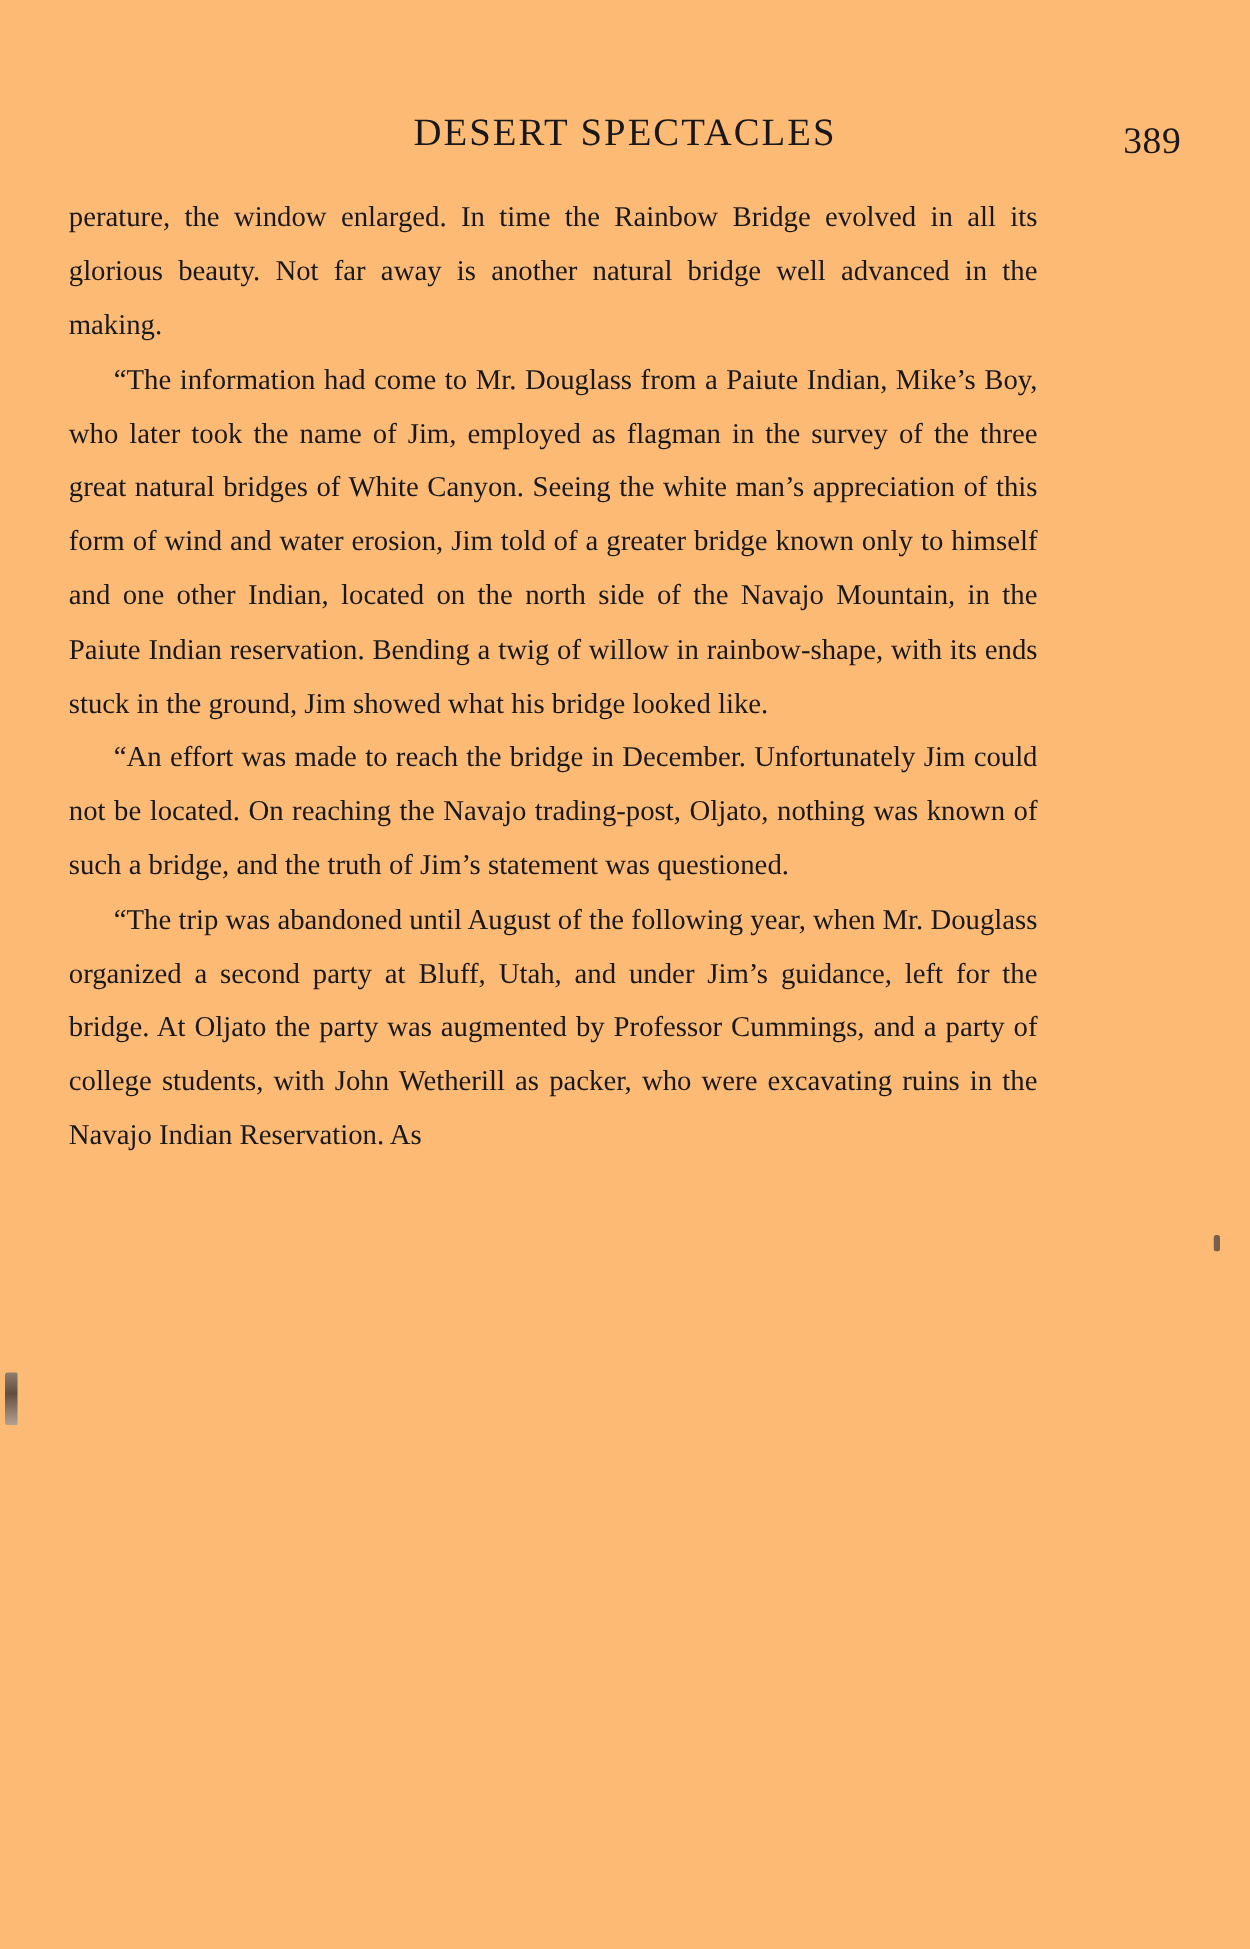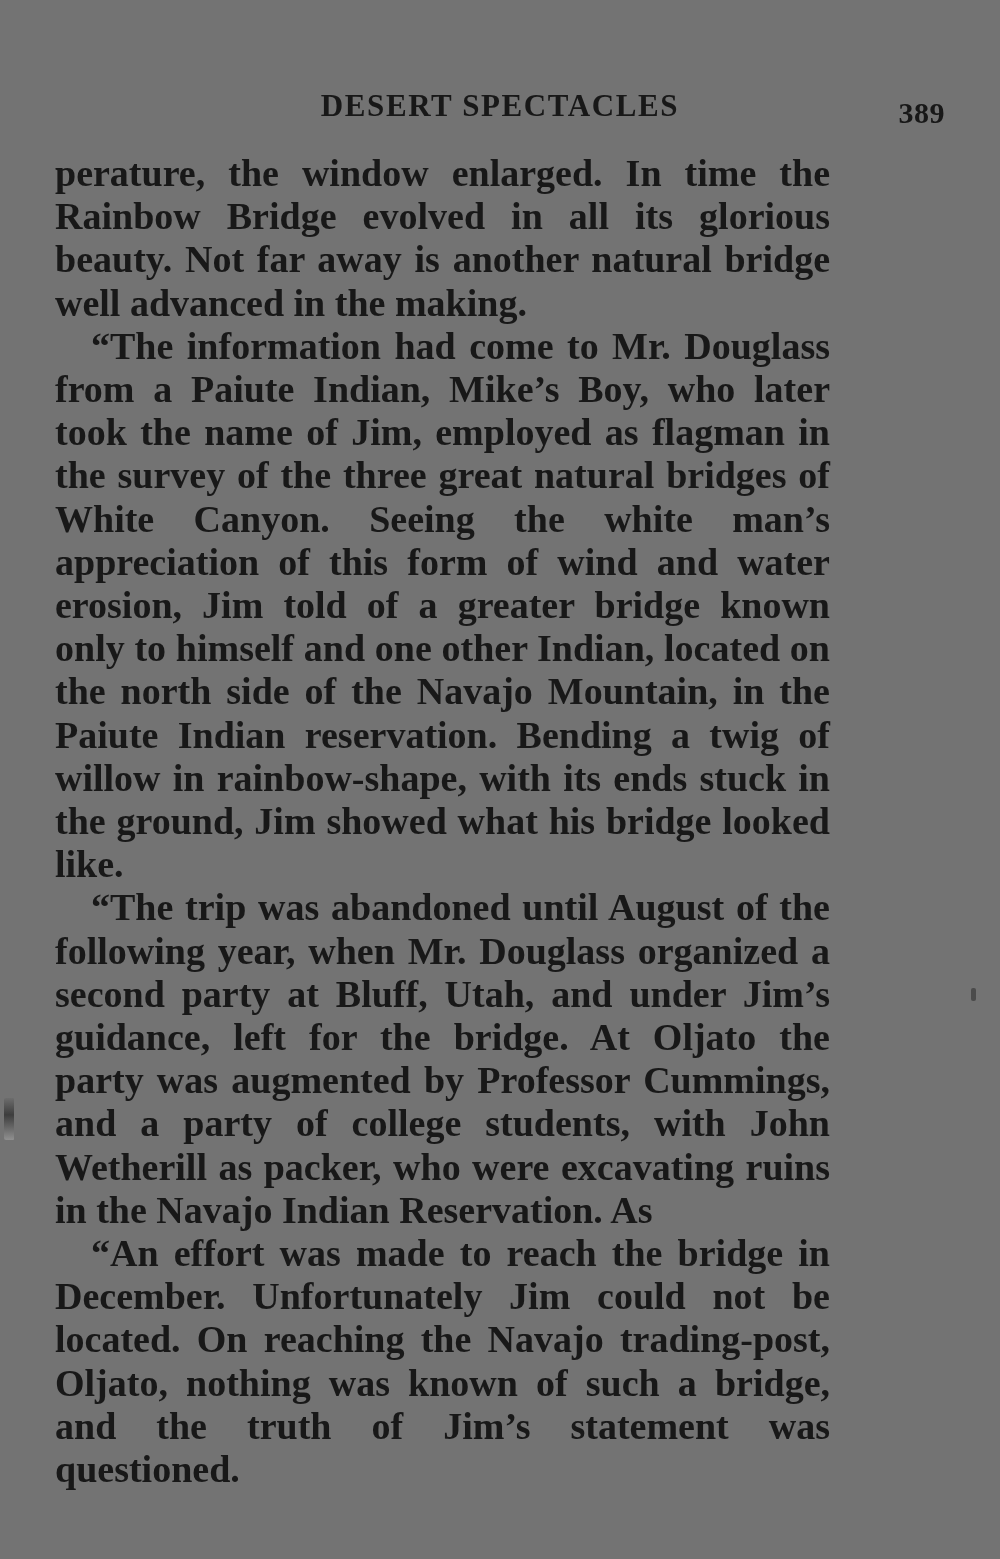--- a/index.html
+++ b/index.html
@@ -11,22 +11,21 @@
     width: 1000px;
     height: 1559px;
     position: relative;
     font-family: "Liberation Serif", serif;
     color: #181818;
     overflow: hidden;
   }
   .page {
     position: absolute;
     inset: 0;
-    background: #737373;
-    font-weight: bold;
+    background: #fdba74;
   }
   .header {
     position: absolute;
     top: 88px;
     left: 55px;
     right: 55px;
     height: 44px;
     display: flex;
     align-items: baseline;
     justify-content: center;
@@ -44,21 +43,21 @@
     bottom: 2px;
     font-size: 30px;
     letter-spacing: 0.5px;
     margin-left: 40px;
   }
   .body-text {
     position: absolute;
     top: 152px;
     left: 55px;
     width: 775px;
-    font-size: 38px;
+    font-size: 23px;
     line-height: 43.2px;
     text-align: justify;
     text-justify: inter-word;
   }
   .body-text p {
     margin: 0;
     text-indent: 0;
   }
   .body-text p.indent {
     text-indent: 36px;
@@ -91,20 +90,20 @@
 <div class="page">
 
   <div class="header">
     <div class="running-title">DESERT SPECTACLES</div>
     <div class="folio">389</div>
   </div>
 
   <div class="body-text">
     <p>perature, the window enlarged.   In time the Rainbow Bridge evolved in all its glorious beauty.   Not far away is another natural bridge well advanced in the making.</p>
     <p class="indent">“The information had come to Mr. Douglass from a Paiute Indian, Mike’s Boy, who later took the name of Jim, employed as flagman in the survey of the three great natural bridges of White Canyon. Seeing the white man’s appreciation of this form of wind and water erosion, Jim told of a greater bridge known only to himself and one other Indian, located on the north side of the Navajo Mountain, in the Paiute Indian reservation.   Bending a twig of willow in rainbow-shape, with its ends stuck in the ground, Jim showed what his bridge looked like.</p>
+    <p class="indent">“An effort was made to reach the bridge in December.   Unfortunately Jim could not be located. On reaching the Navajo trading-post, Oljato, nothing was known of such a bridge, and the truth of Jim’s statement was questioned.</p>
     <p class="indent">“The trip was abandoned until August of the following year, when Mr. Douglass organized a second party at Bluff, Utah, and under Jim’s guidance, left for the bridge.   At Oljato the party was augmented by Professor Cummings, and a party of college students, with John Wetherill as packer, who were excavating ruins in the Navajo Indian Reservation.   As</p>
-    <p class="indent">“An effort was made to reach the bridge in December.   Unfortunately Jim could not be located. On reaching the Navajo trading-post, Oljato, nothing was known of such a bridge, and the truth of Jim’s statement was questioned.</p>
   </div>
 
   <div class="scan-mark-left"></div>
   <div class="scan-mark-right"></div>
 
 </div>
 
 </body></html>

